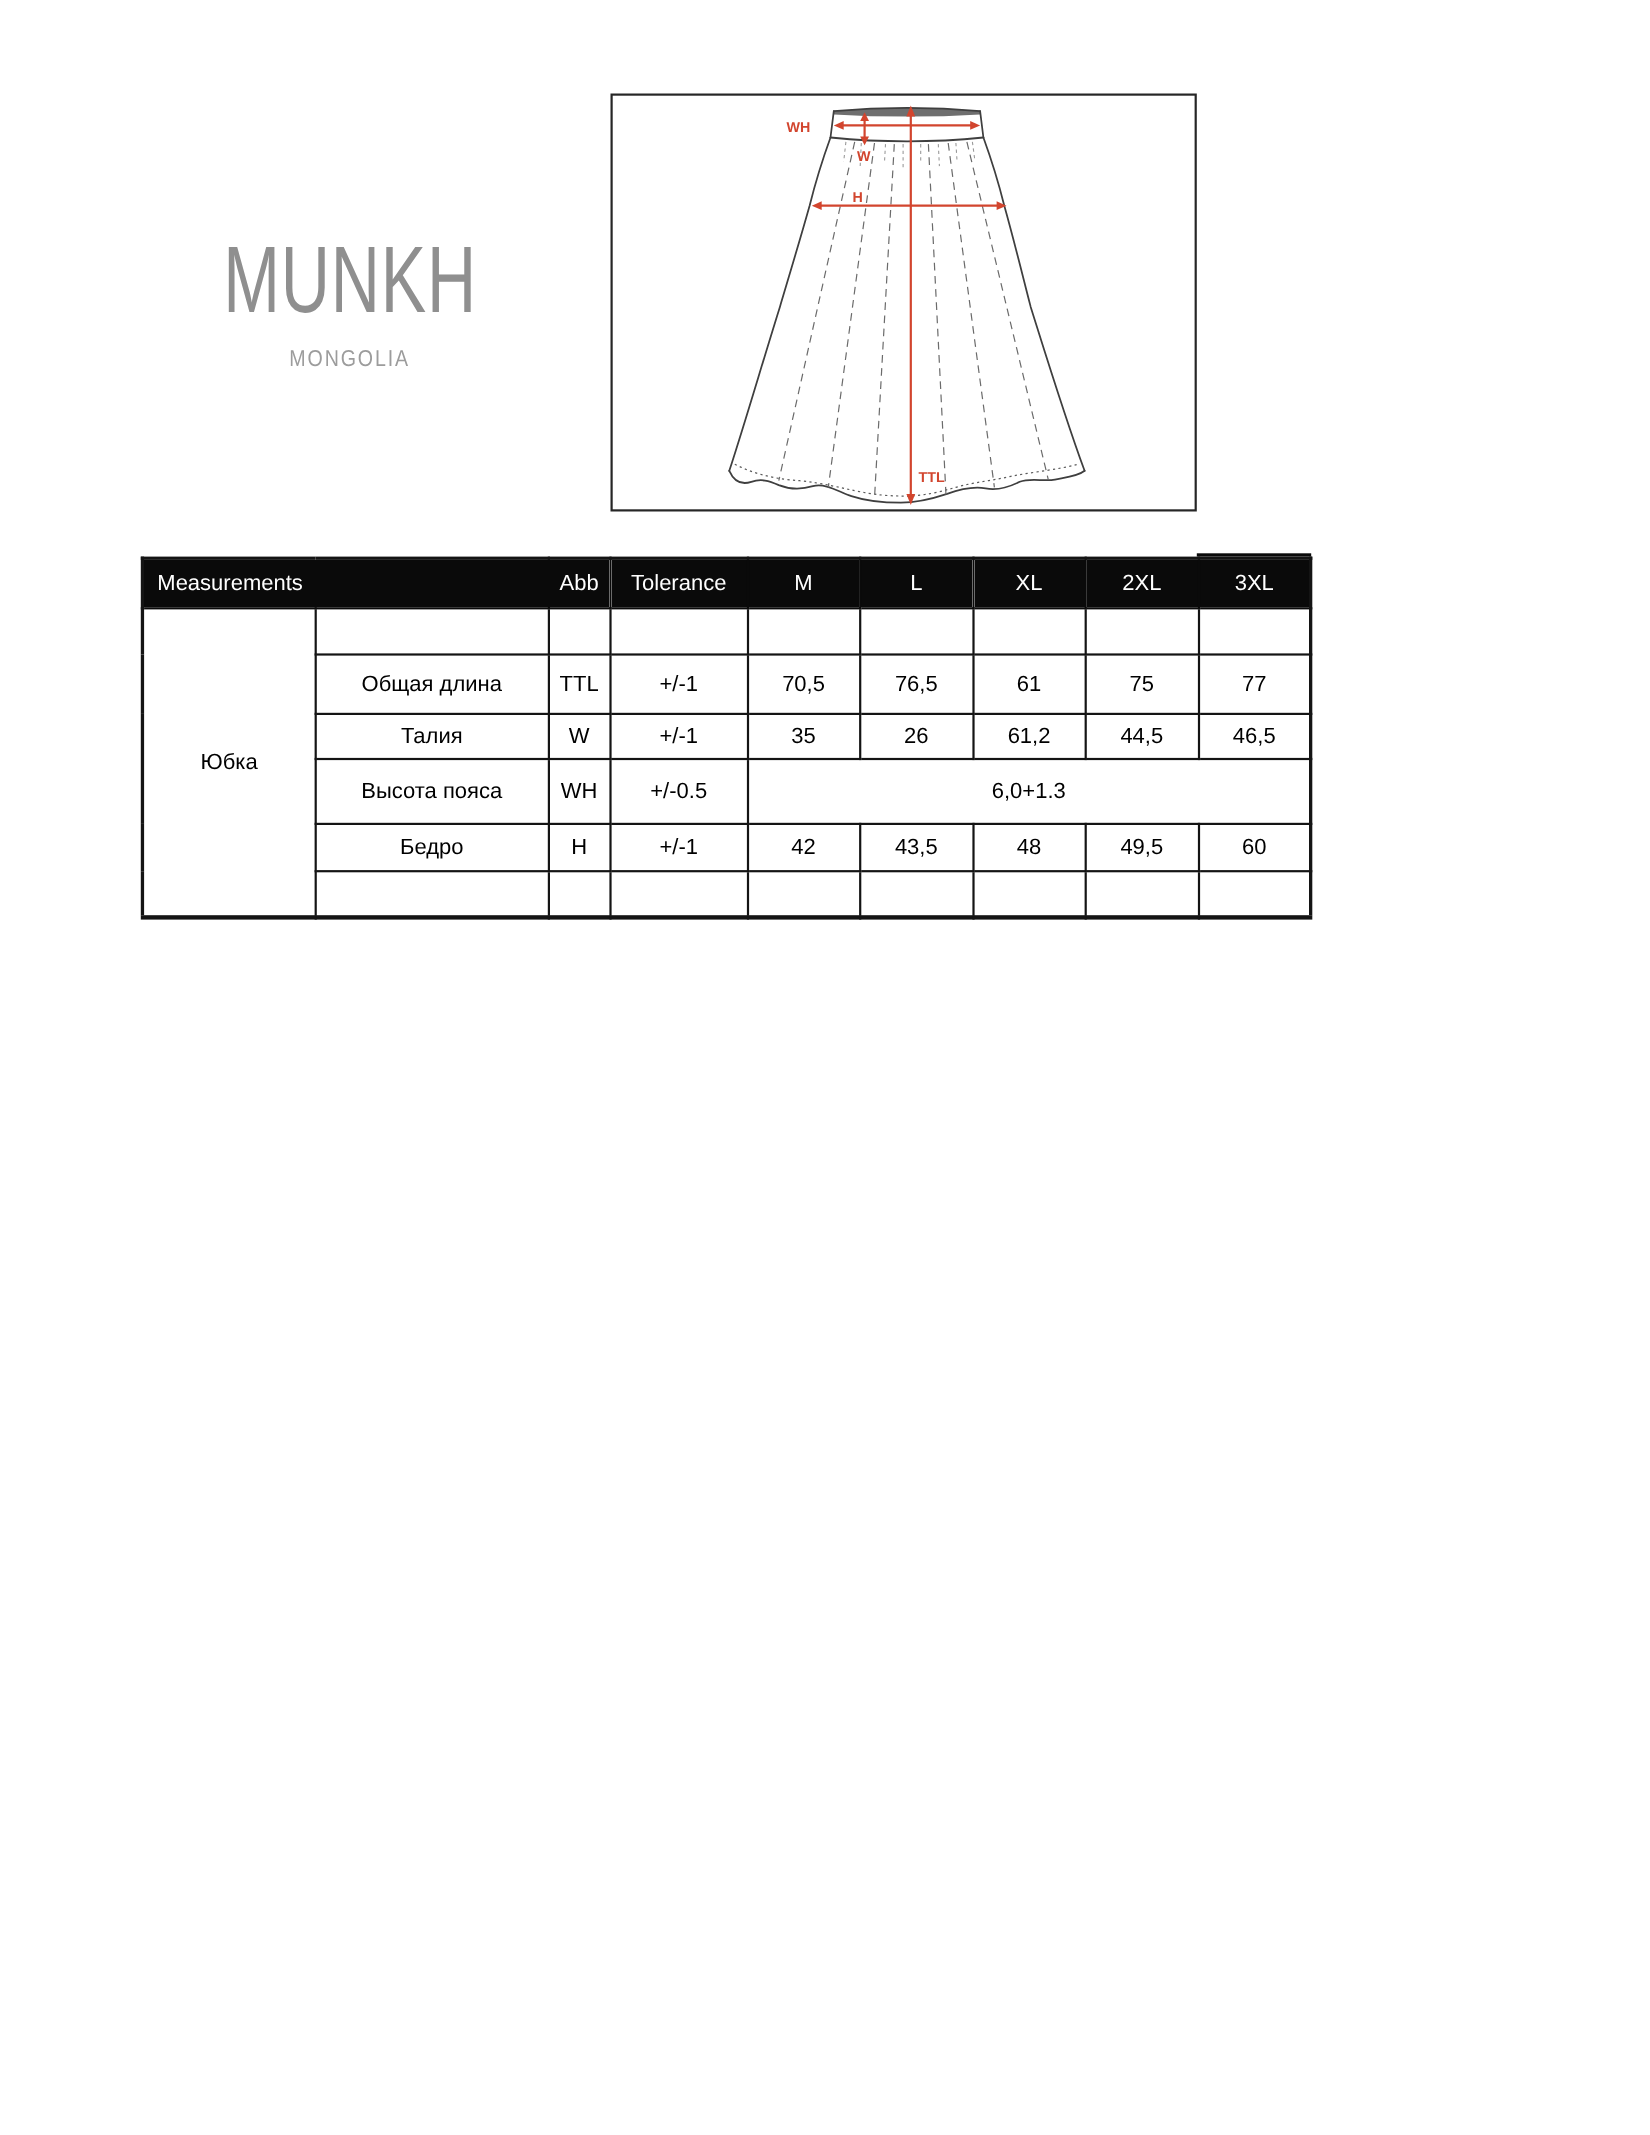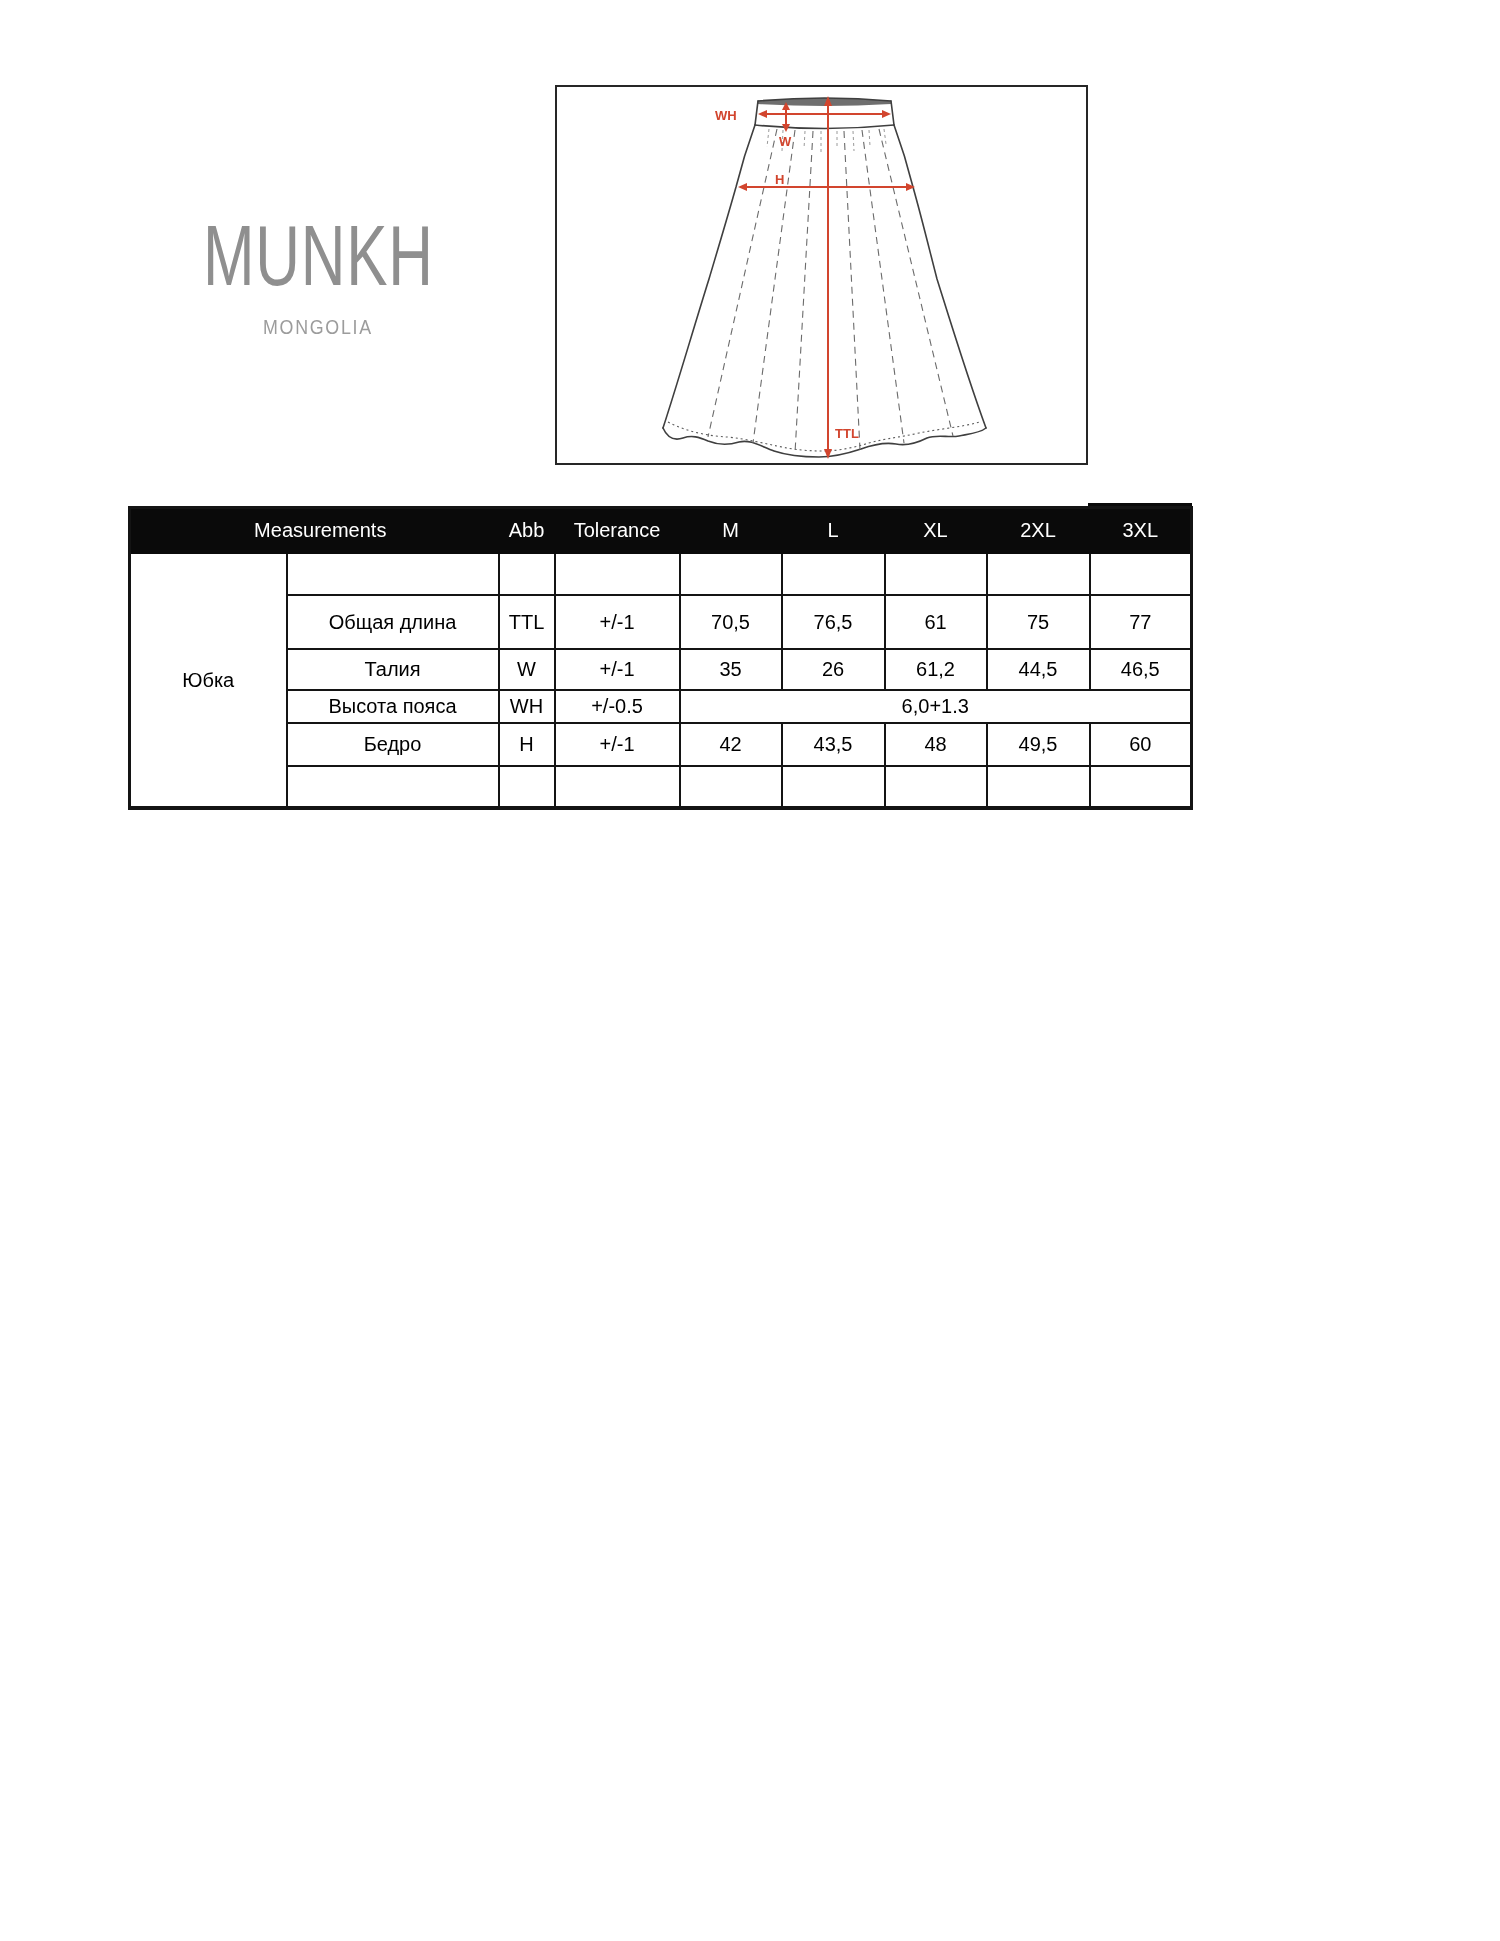--- a/index.html
+++ b/index.html
@@ -64,25 +64,25 @@
     border:2px solid var(--ink);
     font-size:20px;font-weight:400;
     text-align:center;vertical-align:middle;
     padding:0;color:#000;overflow:hidden;white-space:nowrap;
   }
   table.size-table{border:3px solid var(--ink);border-bottom-width:4px;}
   tr.rh th{
     background:#0a0a0a;color:#ffffff;
     border-color:#0a0a0a;height:43px;
   }
-  tr.rh th.hleft{text-align:center;padding-left:12px;}
+  tr.rh th.hleft{text-align:left;padding-left:12px;}
   td.cat{text-align:center;}
   td.lname{text-align:left;padding-left:6px;}
   tr.r1{height:42px;} tr.r2{height:54px;} tr.r3{height:41px;}
-  tr.r4{height:33px;} tr.r5{height:43px;} tr.r6{height:42px;}
+  tr.r4{height:59px;} tr.r5{height:43px;} tr.r6{height:42px;}
 </style>
 </head>
 <body>
 
 <div class="brand-name">MUNKH</div>
 <div class="brand-sub">MONGOLIA</div>
 
 <div class="diagram">
   <svg width="529" height="376" viewBox="0 0 529 376">
 

